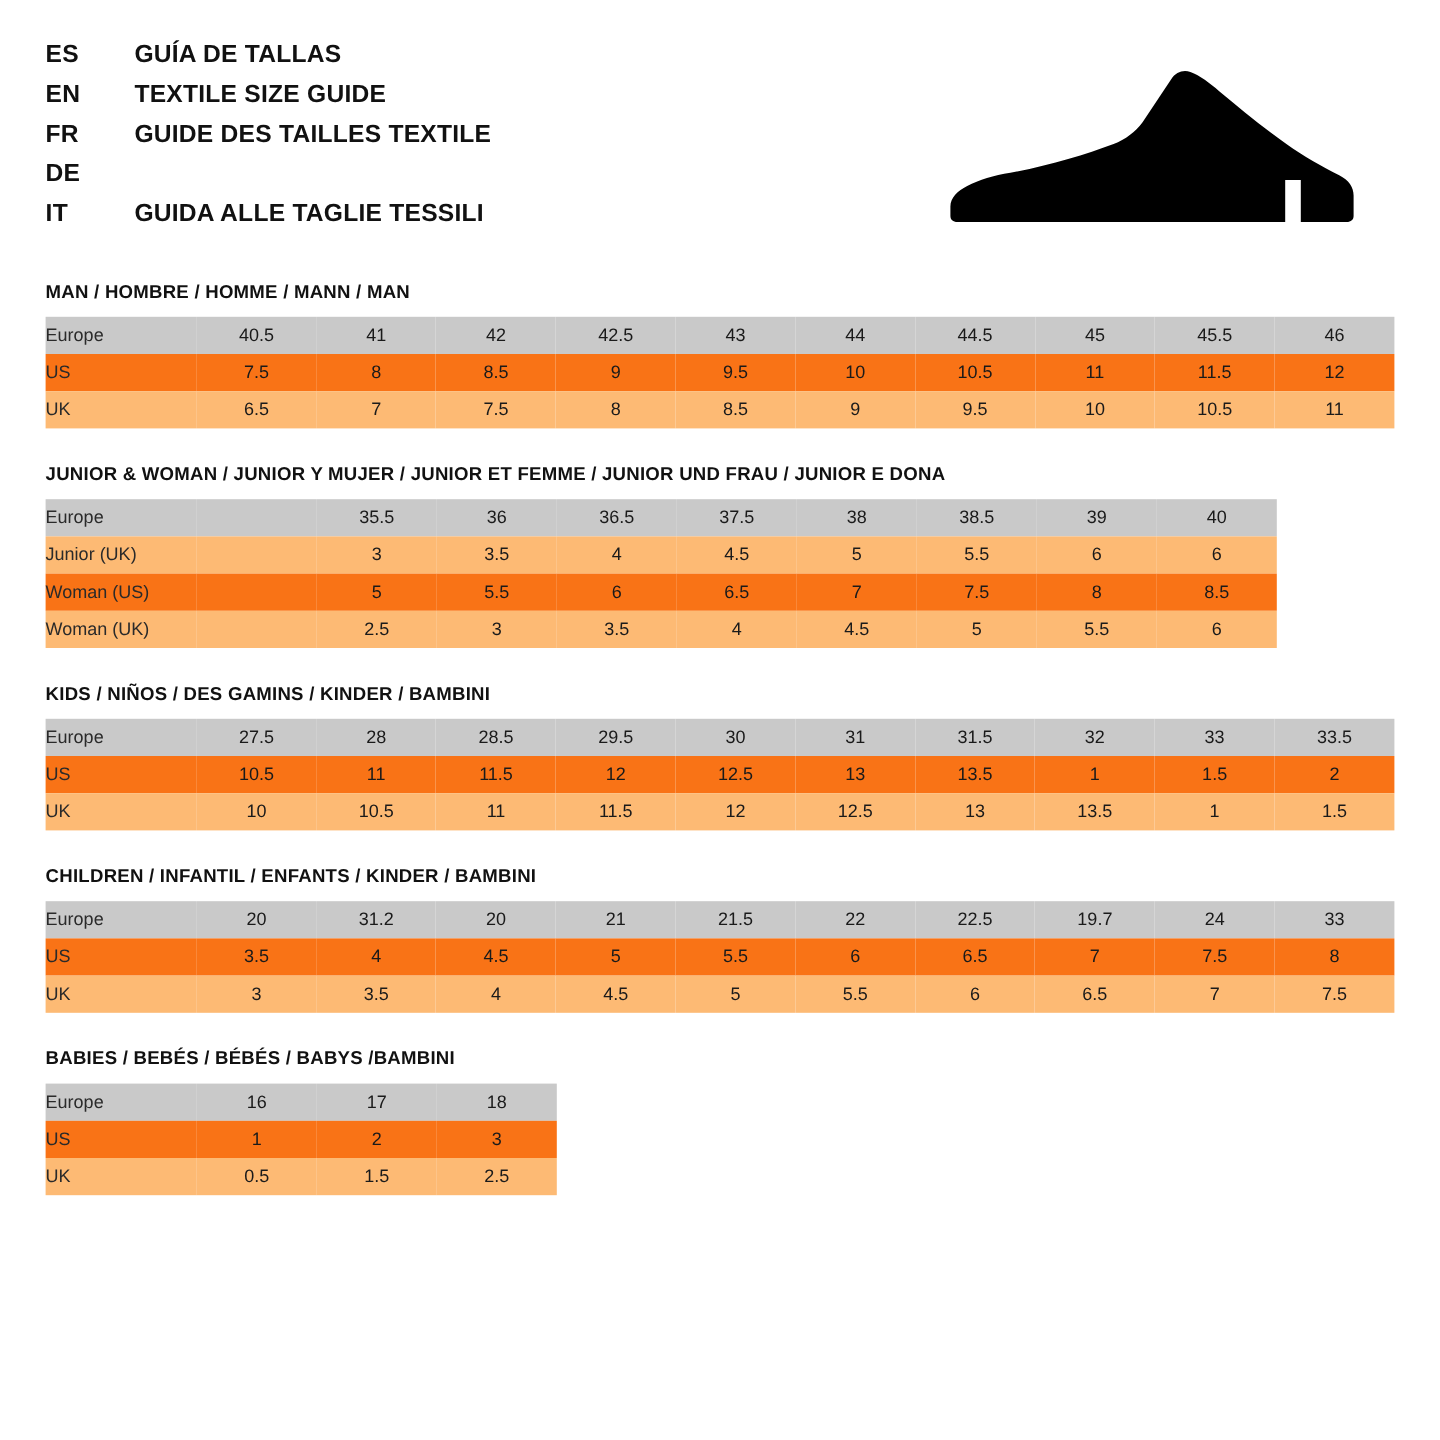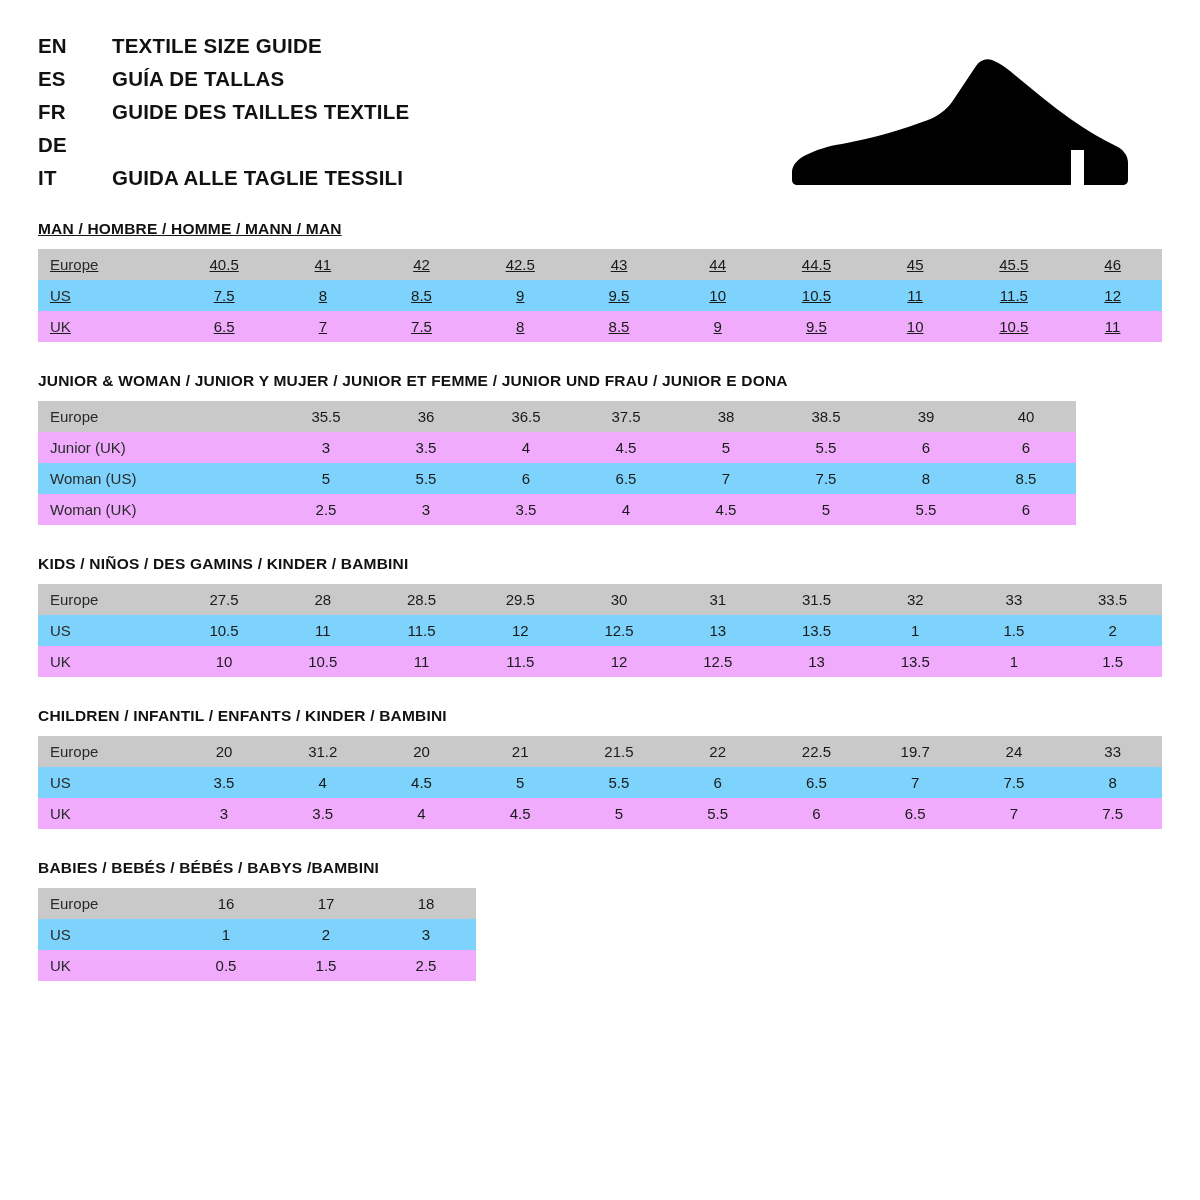--- a/index.html
+++ b/index.html
@@ -83,58 +83,58 @@
   }
   table.size-table td {
     height: 31px;
     padding: 0;
     text-align: center;
     vertical-align: middle;
     color: #1a1a1a;
   }
   table.size-table td.rowlabel {
     text-align: left;
-    padding-left: 12px;
+    padding-left: 0;
     width: 126px;
     color: #2a2a2a;
   }
   tr.head td {
     background: #c9c9c9;
     font-weight: normal;
   }
   tr.alt td {
-    background: #f0abfc;
+    background: #fdba74;
   }
   tr.plain td {
-    background: #7dd3fc;
+    background: #f97316;
   }
 
   
   .w-man col.c { width: 100px; }
   .w-jw col.c  { width: 100px; }
   .w-kids col.c { width: 100px; }
   .w-child col.c { width: 100px; }
   .w-baby col.c { width: 100px; }
 
-  .first-gap { margin-top: 21px; text-decoration: underline; }
+  .first-gap { margin-top: 36px; }
 </style>
 </head>
 <body>
 
 <div class="page">
 
   <div class="header">
     <div class="lang-block">
       <div class="lang-row">
+        <span class="lang-code">ES</span>
+        <span class="lang-text">GUÍA DE TALLAS</span>
+      </div>
+      <div class="lang-row">
         <span class="lang-code">EN</span>
         <span class="lang-text">TEXTILE SIZE GUIDE</span>
-      </div>
-      <div class="lang-row">
-        <span class="lang-code">ES</span>
-        <span class="lang-text">GUÍA DE TALLAS</span>
       </div>
       <div class="lang-row">
         <span class="lang-code">FR</span>
         <span class="lang-text">GUIDE DES TAILLES TEXTILE</span>
       </div>
       <div class="lang-row">
         <span class="lang-code">DE</span>
       </div>
       <div class="lang-row">
         <span class="lang-code">IT</span>

